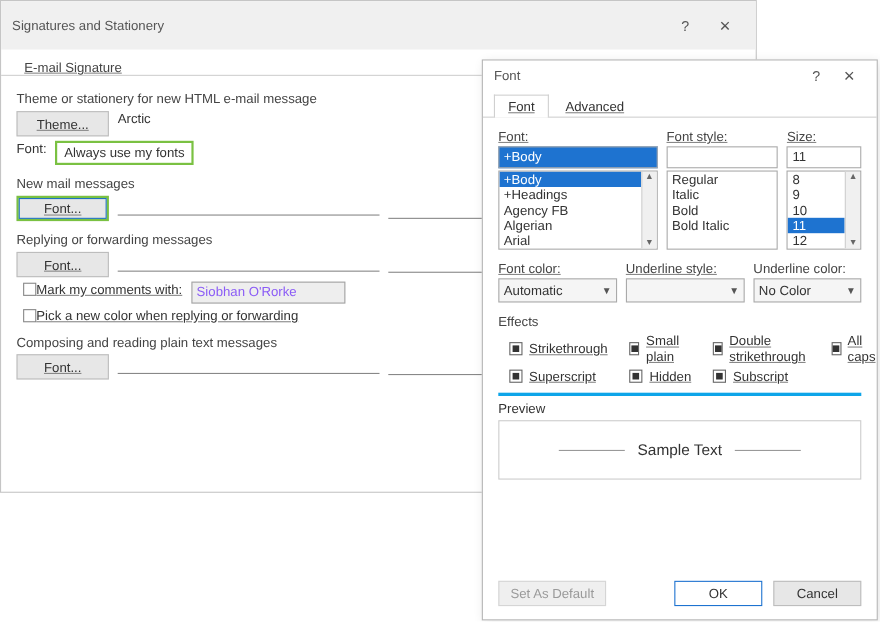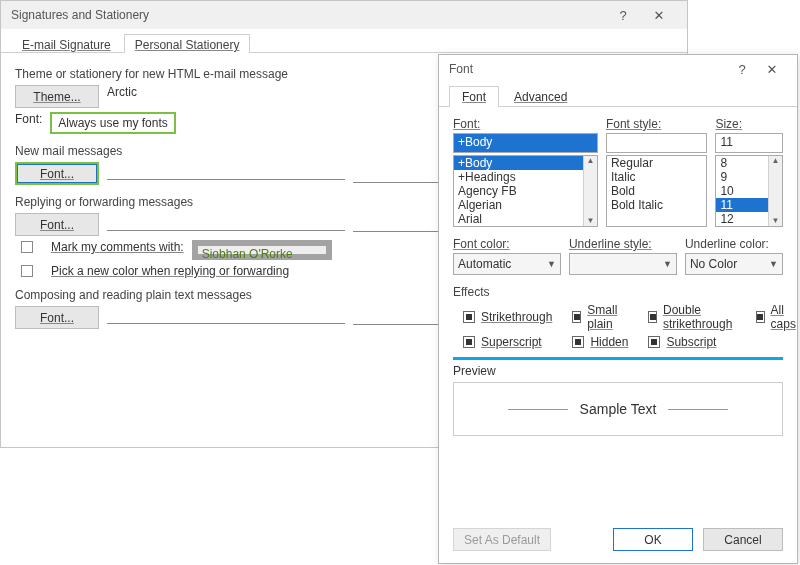--- a/index.html
+++ b/index.html
@@ -16,21 +16,21 @@
 
   
   .sig-dialog {
     position: absolute;
     left: 0; top: 0;
     width: 688px; height: 448px;
     border: 1px solid #c5c5c5;
     background: #fff;
   }
   .titlebar {
-    height: 28px;
+    height: 44px;
     background: #f0f0f0;
     display: flex; align-items: center;
     padding: 0 10px;
     color: #555;
   }
   .titlebar .title { flex: 1; }
   .titlebar .tbtn { width: 36px; text-align: center; font-size: 13px; color:#555;}
   .sig-tabs {
     display: flex;
     height: 24px;
@@ -100,30 +100,30 @@
   .hl-green { border:2px solid #7ac142;}
   .hl-blue  { outline:1px solid #1e73be; outline-offset:-3px;}
 
   .always-use {
     display:inline-flex; align-items:center;
     padding:2px 6px;
     border:2px solid #7ac142;
     color:#333;
   }
 
-  .chk { display:inline-flex; align-items:center; gap:18px; }
+  .chk { display:inline-flex; align-items:center; gap:0; }
   .chk .box {
     width:12px; height:12px; border:1px solid #888; background:#fff;
   }
 
   .name-field {
     width:140px; height:20px;
-    background:#eee; border:6px solid #a3a3a3;
+    background:#eee; border:1px solid #a3a3a3;
     padding:1px 4px;
-    color:#4d7c0f;
+    color:#8b5cf6;
   }
 
   
   .font-dialog {
     position:absolute;
     left:438px; top:54px;
     width:360px; height:510px;
     background:#fff;
     border:1px solid #b5b5b5;
     box-shadow: 2px 2px 10px rgba(0,0,0,0.12);
@@ -231,23 +231,20 @@
 <div class="sig-dialog">
   <div class="titlebar">
     <span class="title">Signatures and Stationery</span>
     <span class="tbtn">?</span>
     <span class="tbtn">✕</span>
   </div>
 
   <div class="sig-tabs">
     <div class="sig-tab inactive">
       <span class="u">E-mail Signature</span>
-    </div>
-    <div class="sig-tab active">
-      <span class="u">Personal Stationery</span>
     </div>
   </div>
 
   <div class="sig-body">
     <div class="section-label">Theme or stationery for new HTML e-mail message</div>
     <div class="row">
       <span class="btn wide">
           <span class="u">Theme...</span>
         </span>
       <span>Arctic</span>

